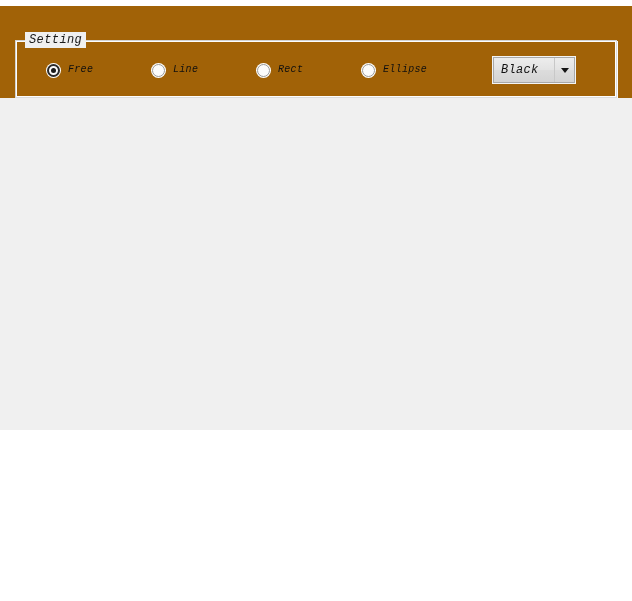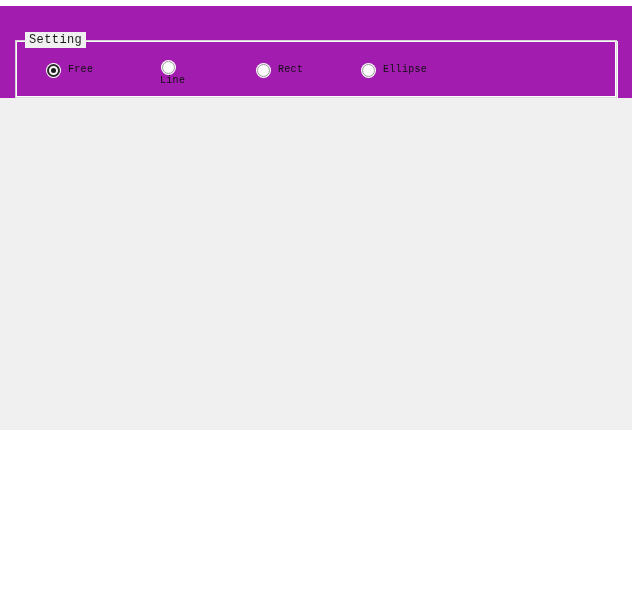--- a/index.html
+++ b/index.html
@@ -15,22 +15,23 @@
     position: relative;
   }
 
   
   #app-window {
     position: absolute;
     left: 0;
     top: 6px;
     width: 632px;
     height: 424px;
-    background: #a21caf;
+    background: #a16207;
     overflow: hidden;
+    font-style: italic;
   }
 
   
   #setting-group {
     position: absolute;
     left: 15px;
     top: 34px;
     width: 602px;
     height: 58px;
     border: 1px solid #dcdcdc;
@@ -91,21 +92,21 @@
   }
   .radio-label {
     margin-left: 8px;
     font-size: 10px;
     line-height: 14px;
     color: #101010;
     letter-spacing: 0.3px;
   }
 
   #radio-free    { left: 47px; }
-  #radio-line    { left: 152px; flex-direction: column; }
+  #radio-line    { left: 152px; }
   #radio-rect    { left: 257px; justify-content: center; }
   #radio-ellipse { left: 362px; justify-content: space-between; }
 
   
   #color-select {
     position: absolute;
     left: 493px;
     top: 51px;
     width: 82px;
     height: 26px;
@@ -218,20 +219,26 @@
   <div class="radio-item" id="radio-rect">
     <span class="radio-mark"></span>
     <span class="radio-label">Rect</span>
   </div>
 
   <div class="radio-item" id="radio-ellipse">
     <span class="radio-mark"></span>
     <span class="radio-label">Ellipse</span>
   </div>
 
+  <div id="color-select">
+    <span id="color-select-value">Black</span>
+    <span id="color-select-arrow-box">
+      <span id="color-select-arrow"></span>
+    </span>
+  </div>
 
   <div id="canvas-area"></div>
 
   <div id="watermark">
     <span id="watermark-logo">
       <svg width="36" height="36" viewBox="0 0 36 36" xmlns="http://www.w3.org/2000/svg">
         <path d="M18 2.5 A15.5 15.5 0 1 0 30 27.5 L25.5 24 A10 10 0 1 1 22.5 8.2 Z" fill="#ffffff" opacity="0.92"></path>
         <path d="M9.5 14.5 L20.5 9.5 L16 17 L26.5 14 L14.5 26.5 L18.5 18 Z" fill="#f5a623"></path>
         <path d="M16 17 L26.5 14 L20 19.5 Z" fill="#d8d8d8" opacity="0.75"></path>
         <path d="M9.5 14.5 L16 17 L12.8 20.5 Z" fill="#c9c9c9" opacity="0.6"></path>

